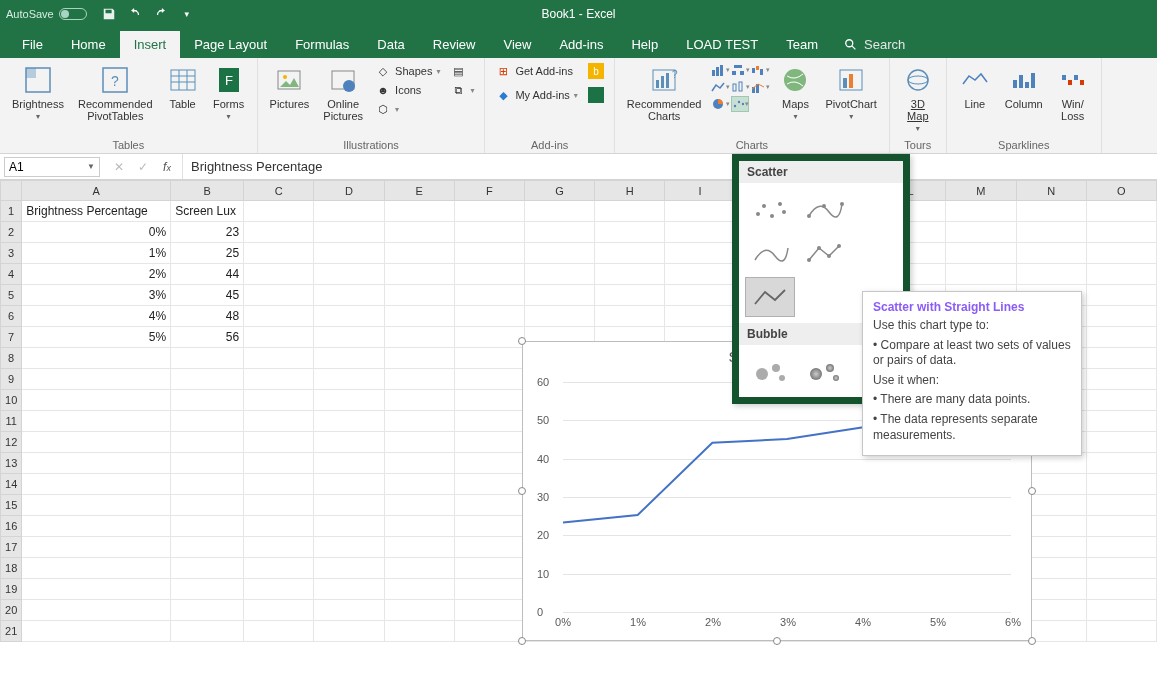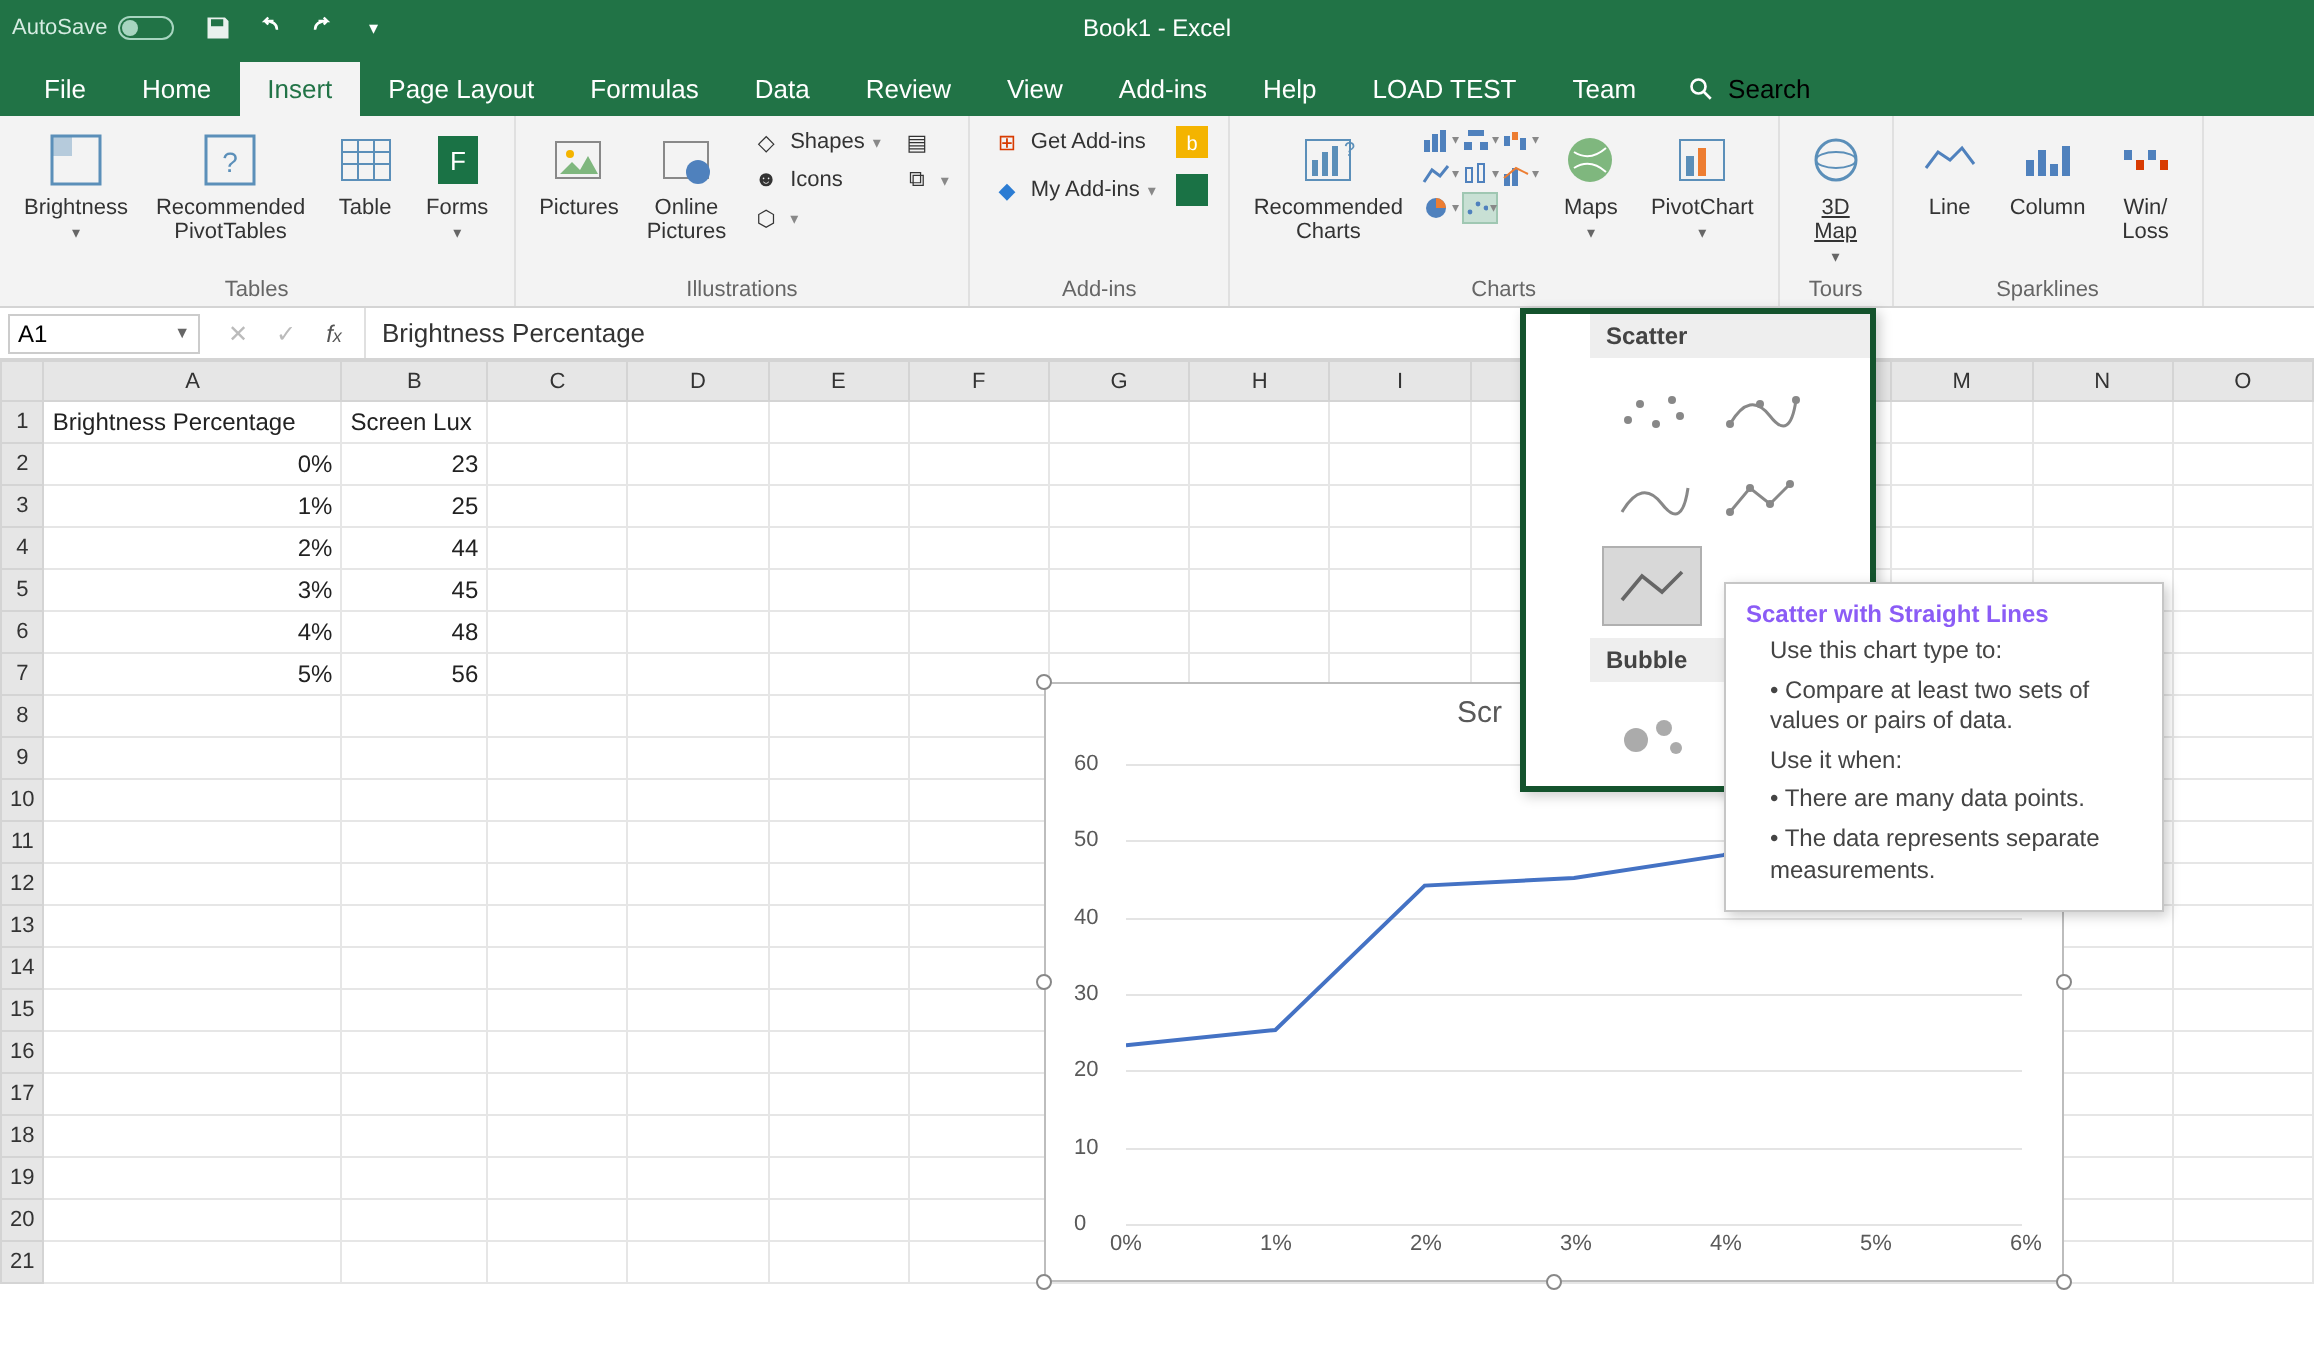--- a/index.html
+++ b/index.html
@@ -11,21 +11,21 @@
   .titlebar .autosave .toggle { width: 28px; height: 12px; border: 1px solid #a7d5c0; border-radius: 7px; position: relative; }
   .titlebar .autosave .toggle::before { content: ""; width: 8px; height: 8px; background: #a7d5c0; border-radius: 50%; position: absolute; top: 1px; left: 1px; }
   .titlebar .qat { display: flex; gap: 10px; margin-left: 14px; align-items:center;}
   .titlebar .qat .qicon { width: 16px; height: 16px; color: #fff; display:flex; align-items:center; justify-content:center;}
   .titlebar .book { position: absolute; left: 50%; transform: translateX(-50%); font-size: 12px; color: #fff; }
 
   
   .tabs { background: #217346; height: 30px; display: flex; align-items: flex-end; padding-left: 8px; gap: 0; }
   .tabs .tab { color: #fff; padding: 6px 14px; font-size: 13px; cursor: pointer; }
   .tabs .tab.active { background: #f3f3f3; color: #217346; }
-  .tabs .search { margin-left: 12px; color:#000000; display:flex; align-items:center; gap:6px; font-size:13px; padding:6px 0;}
+  .tabs .search { margin-left: 12px; color:#e5e5e5; display:flex; align-items:center; gap:6px; font-size:13px; padding:6px 0;}
   .tabs .search svg { width:14px; height:14px;}
 
   
   .ribbon { background: #f3f3f3; height: 96px; border-bottom: 1px solid #d4d4d4; display: flex; }
   .group { border-right: 1px solid #e0e0e0; padding: 2px 8px 0 8px; display: flex; flex-direction: column; justify-content: space-between; }
   .group .body { display: flex; align-items: flex-start; gap: 6px; flex: 1; padding-top: 2px; }
   .group .label { text-align: center; font-size: 11px; color: #666; padding: 1px 0 2px; }
   .bigbtn { display: flex; flex-direction: column; align-items: center; justify-content: flex-start; padding: 2px 4px; gap: 2px; cursor: pointer; min-width: 36px; }
   .bigbtn .ico { width: 32px; height: 32px; display:flex; align-items:center; justify-content:center;}
   .bigbtn .txt { font-size: 11px; text-align: center; line-height: 12px; color: #333; }
@@ -51,32 +51,32 @@
   table.sheet { border-collapse: collapse; table-layout: fixed; }
   table.sheet th { background: #e6e6e6; border: 1px solid #d4d4d4; font-weight: normal; font-size: 11px; color:#333; height: 20px; }
   table.sheet th.corner { width:22px; background:#e6e6e6;}
   table.sheet th.col { }
   table.sheet td { border: 1px solid #e6e6e6; height: 21px; font-size: 12px; padding: 0 4px; color:#222; }
   table.sheet th.rowh { width: 22px; background:#e6e6e6; text-align:center;}
   .col-A { width:155px;} .col-B{width:75px;} .col-C,.col-D,.col-E,.col-F,.col-G,.col-H,.col-I,.col-J,.col-K,.col-L,.col-M,.col-N,.col-O{width:75px;}
   td.r { text-align:right;}
 
   
-  .chartmenu { position:absolute; top:154px; left:760px; width:178px; background:#fff; border:3px solid #14532d; box-shadow:2px 2px 6px rgba(0,0,0,0.2); z-index:20;padding-left:32px;}
+  .chartmenu { position:absolute; top:154px; left:732px; width:178px; background:#fff; border:7px solid #14532d; box-shadow:2px 2px 6px rgba(0,0,0,0.2); z-index:20;}
   .chartmenu .hdr { background:#eee; padding:4px 8px; font-size:12px; font-weight:bold; color:#444;}
   .chartmenu .grid { display:flex; flex-wrap:wrap; gap:4px; padding:6px;}
   .chartmenu .opt { width:50px; height:40px; display:flex; align-items:center; justify-content:center; cursor:pointer;}
   .chartmenu .opt.sel { background:#d8d8d8; border:1px solid #b0b0b0;}
   .chartmenu .more { border-top:1px solid #ddd; padding:4px 8px; font-size:12px; display:flex; align-items:center; gap:6px; cursor:pointer;}
   .chartmenu .more .u { text-decoration:underline;}
 
   
   .tooltip { position:absolute; top:291px; left:862px; width:220px; background:#fff; border:1px solid #c6c6c6; box-shadow:2px 2px 6px rgba(0,0,0,0.2); padding:8px 10px; z-index:30; font-size:12px; color:#444;}
   .tooltip .tt-title { font-weight:bold; margin-bottom:4px; color:#8b5cf6;}
-  .tooltip p { margin-bottom:4px; line-height:1.3;margin-left:12px;}
+  .tooltip p { margin-bottom:4px; line-height:1.3;}
 
   
   .chartobj { position:absolute; top:341px; left:522px; width:510px; height:300px; border:1px solid #bdbdbd; background:#fff; z-index:5;padding-left:20px;}
   .chartobj .handle { position:absolute; width:8px; height:8px; background:#fff; border:1px solid #888; border-radius:50%;}
   .chartobj .h-tl{top:-5px;left:-5px;} .chartobj .h-tm{top:-5px;left:50%;margin-left:-4px;} .chartobj .h-tr{top:-5px;right:-5px;}
   .chartobj .h-ml{top:50%;left:-5px;margin-top:-4px;} .chartobj .h-mr{top:50%;right:-5px;margin-top:-4px;}
   .chartobj .h-bl{bottom:-5px;left:-5px;} .chartobj .h-bm{bottom:-5px;left:50%;margin-left:-4px;} .chartobj .h-br{bottom:-5px;right:-5px;}
   .chartobj .ctitle { text-align:center; font-size:15px; color:#595959; padding:6px 0 0 0;}
   .chartobj .plot { position:absolute; top:40px; left:40px; right:20px; bottom:30px;}
   .chartobj .yaxis-tick { position:absolute; left:-26px; font-size:11px; color:#595959; transform:translateY(-50%);}

